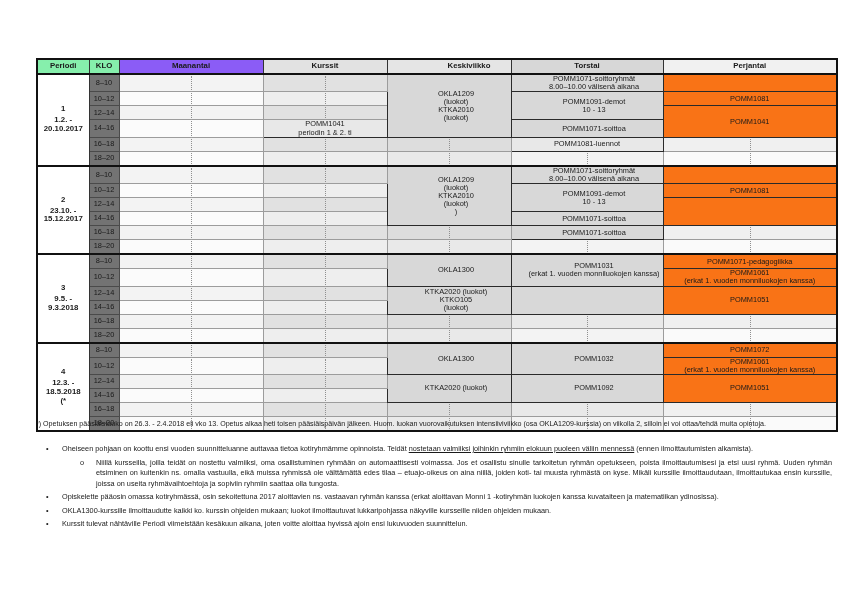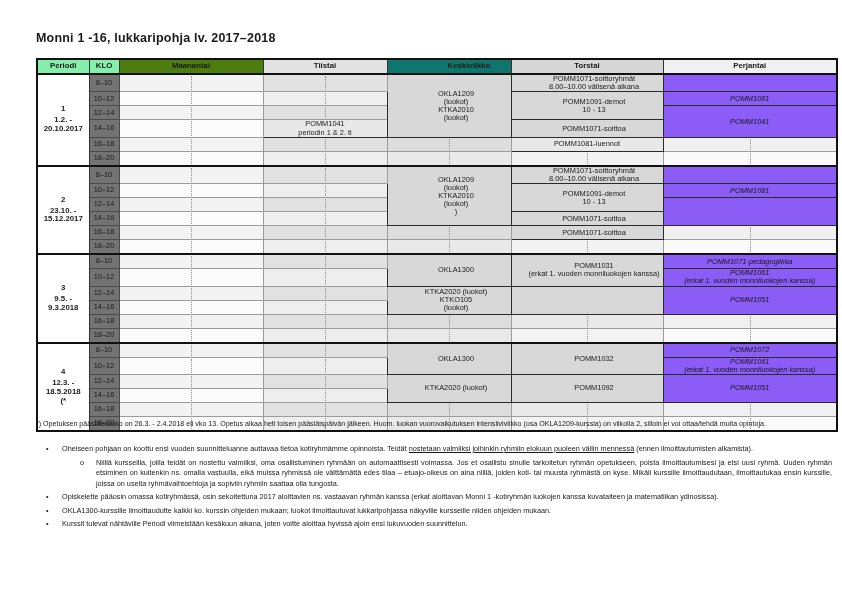--- a/index.html
+++ b/index.html
@@ -6,33 +6,33 @@
   .page{width:842px;height:595px;background:#ffffff;position:relative;overflow:hidden;
         font-family:"Liberation Sans",sans-serif;color:#1a1a1a;box-shadow:0 0 4px rgba(0,0,0,.3);}
   .title{position:absolute;left:36px;top:31px;font-size:12.5px;font-weight:bold;letter-spacing:.2px;}
 
   table.tt{position:absolute;left:36px;top:58px;width:800px;border-collapse:collapse;
            table-layout:fixed;border:2px solid #111;}
   .tt td{border:1px solid #9c9c9c;font-size:7.4px;text-align:center;vertical-align:middle;
          padding:0;height:13px;line-height:1.15;overflow:hidden;}
   tr.hdr td{font-weight:bold;font-size:7.8px;border:1px solid #333;border-bottom:2px solid #111;background:#d9d9d9;}
   tr.hdr td.h-periodi,tr.hdr td.h-klo{background:#86efac;}
-  tr.hdr td.h-ma{background:#4d7c0f;}
+  tr.hdr td.h-ma{background:#8b5cf6;}
   tr.hdr td.h-ti{background:#e2e2e2;}
-  tr.hdr td.h-ke{background:#0f766e;padding-left:40px;}
+  tr.hdr td.h-ke{background:#e5e5e5;padding-left:40px;}
   tr.hdr td.h-to{background:#d7d7d7;}
   tr.hdr td.h-pe{background:#f1f1f1;}
   tr.period-start td{border-top:2px solid #111;}
   td.periodi{background:#ffffff;font-weight:bold;font-size:7.8px;border:1px solid #333;}
   td.periodi .p-num{margin-bottom:2px;}
   td.klo{background:#737373;border:1px solid #4a4a4a;}
   td.course{border:1px solid #2a2a2a;}
   td.c-gray{background:#d8d8d8;padding-left:14px;}
   td.c-light{background:#e8e8e8;}
-  td.c-plain{background:#8b5cf6;font-style:italic;}
+  td.c-plain{background:#f97316;}
   td.course .cl{line-height:8.2px;}
   td.empty{position:relative;}
   td.empty::after{content:"";position:absolute;left:50%;top:1px;bottom:1px;border-left:1px dotted #8f8f8f;}
   td.d-ma.r-even{background:#f3f3f3;} td.d-ma.r-odd{background:#fbfbfb;}
   td.d-ti.r-even{background:#e1e1e1;} td.d-ti.r-odd{background:#eeeeee;}
   td.d-ke.r-even{background:#dddddd;} td.d-ke.r-odd{background:#e9e9e9;}
   td.d-to.r-even{background:#e9e9e9;} td.d-to.r-odd{background:#f3f3f3;}
   td.d-pe.r-even{background:#f0f0f0;} td.d-pe.r-odd{background:#fafafa;}
 
   .footnote{position:absolute;left:36px;top:420px;width:800px;font-size:7.1px;line-height:1.25;}
@@ -41,38 +41,37 @@
   .note-item .marker{flex:0 0 16px;text-align:left;}
   .note-item.sub{margin-left:34px;margin-right:0;}
   .note-text{flex:1;text-align:justify;}
   .u{text-decoration:underline;}
 </style>
 </head>
 <body>
 
 <div class="page">
 
-  <div class="title">Monni 1 -16, lukkaripohja lv. 2017–2018</div>
 
   <table class="tt">
     <colgroup>
       <col style="width:52px">
         <col style="width:30px">
         <col style="width:144px">
       <col style="width:124px">
         <col style="width:124px">
         <col style="width:152px">
         <col style="width:174px">
     </colgroup>
     <tbody>
         <tr class="hdr">
           <td class="h-periodi">Periodi</td>
           <td class="h-klo">KLO</td>
           <td class="h-ma">Maanantai</td>
-          <td class="h-ti">Tiistai</td>
+          <td class="h-ti">Kurssit</td>
           <td class="h-ke">Keskiviikko</td>
           <td class="h-to">Torstai</td>
           <td class="h-pe">Perjantai</td>
         </tr>
         <tr class="period-start">
           <td class="periodi" rowspan="6">
             <div class="p-num">1</div>
             <div>1.2. -</div>
             <div>20.10.2017</div>
           </td>

